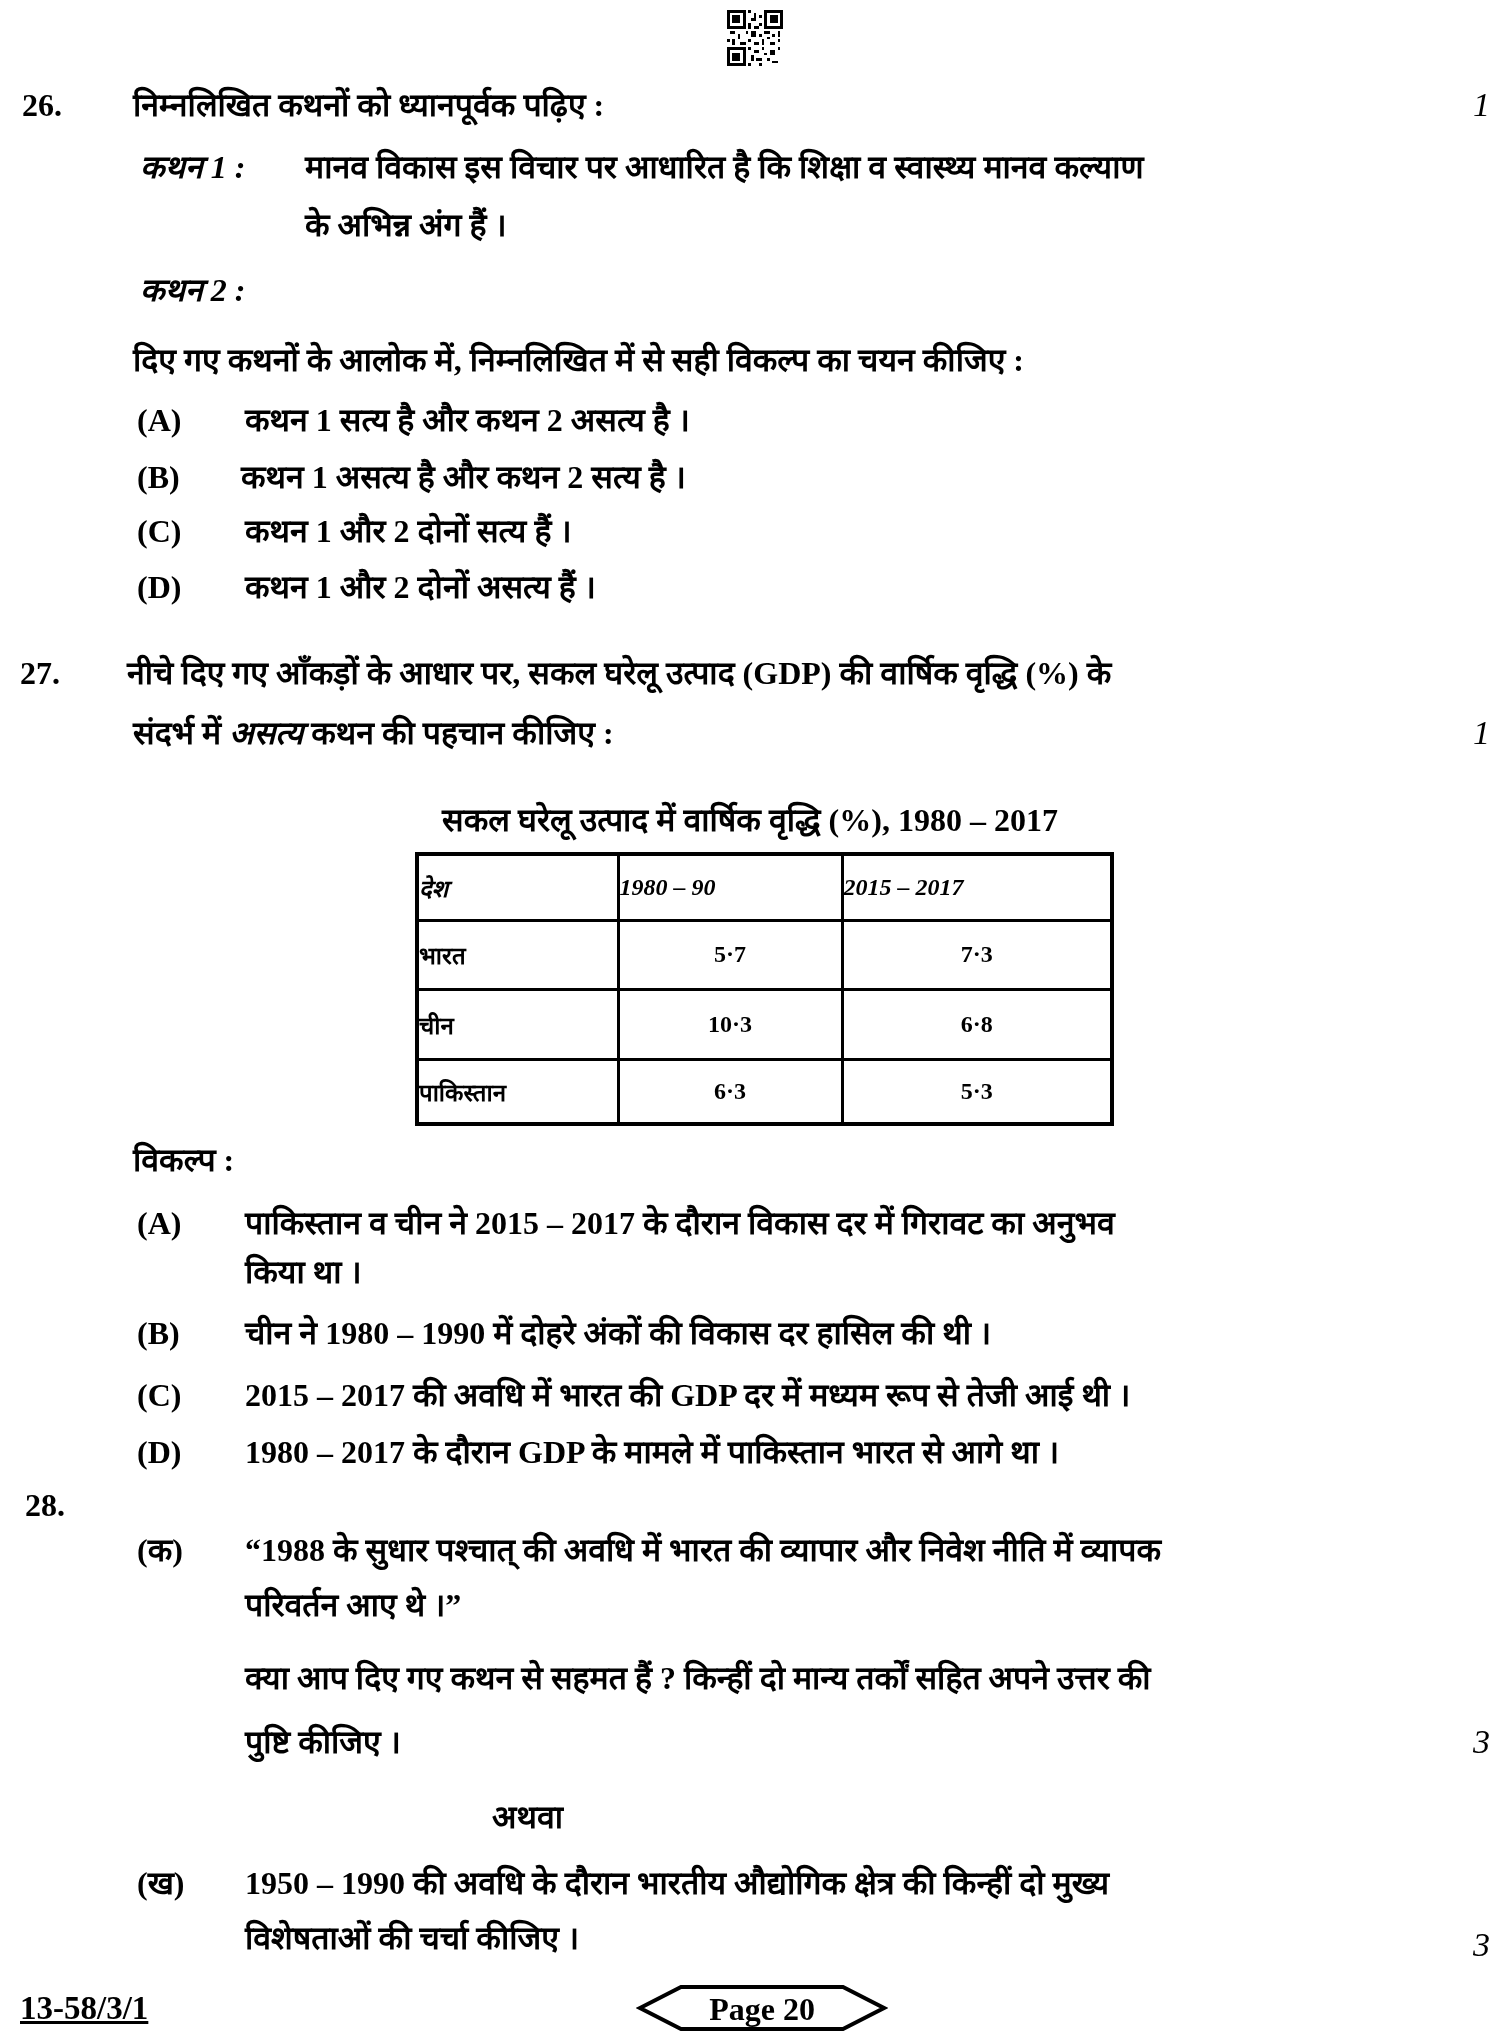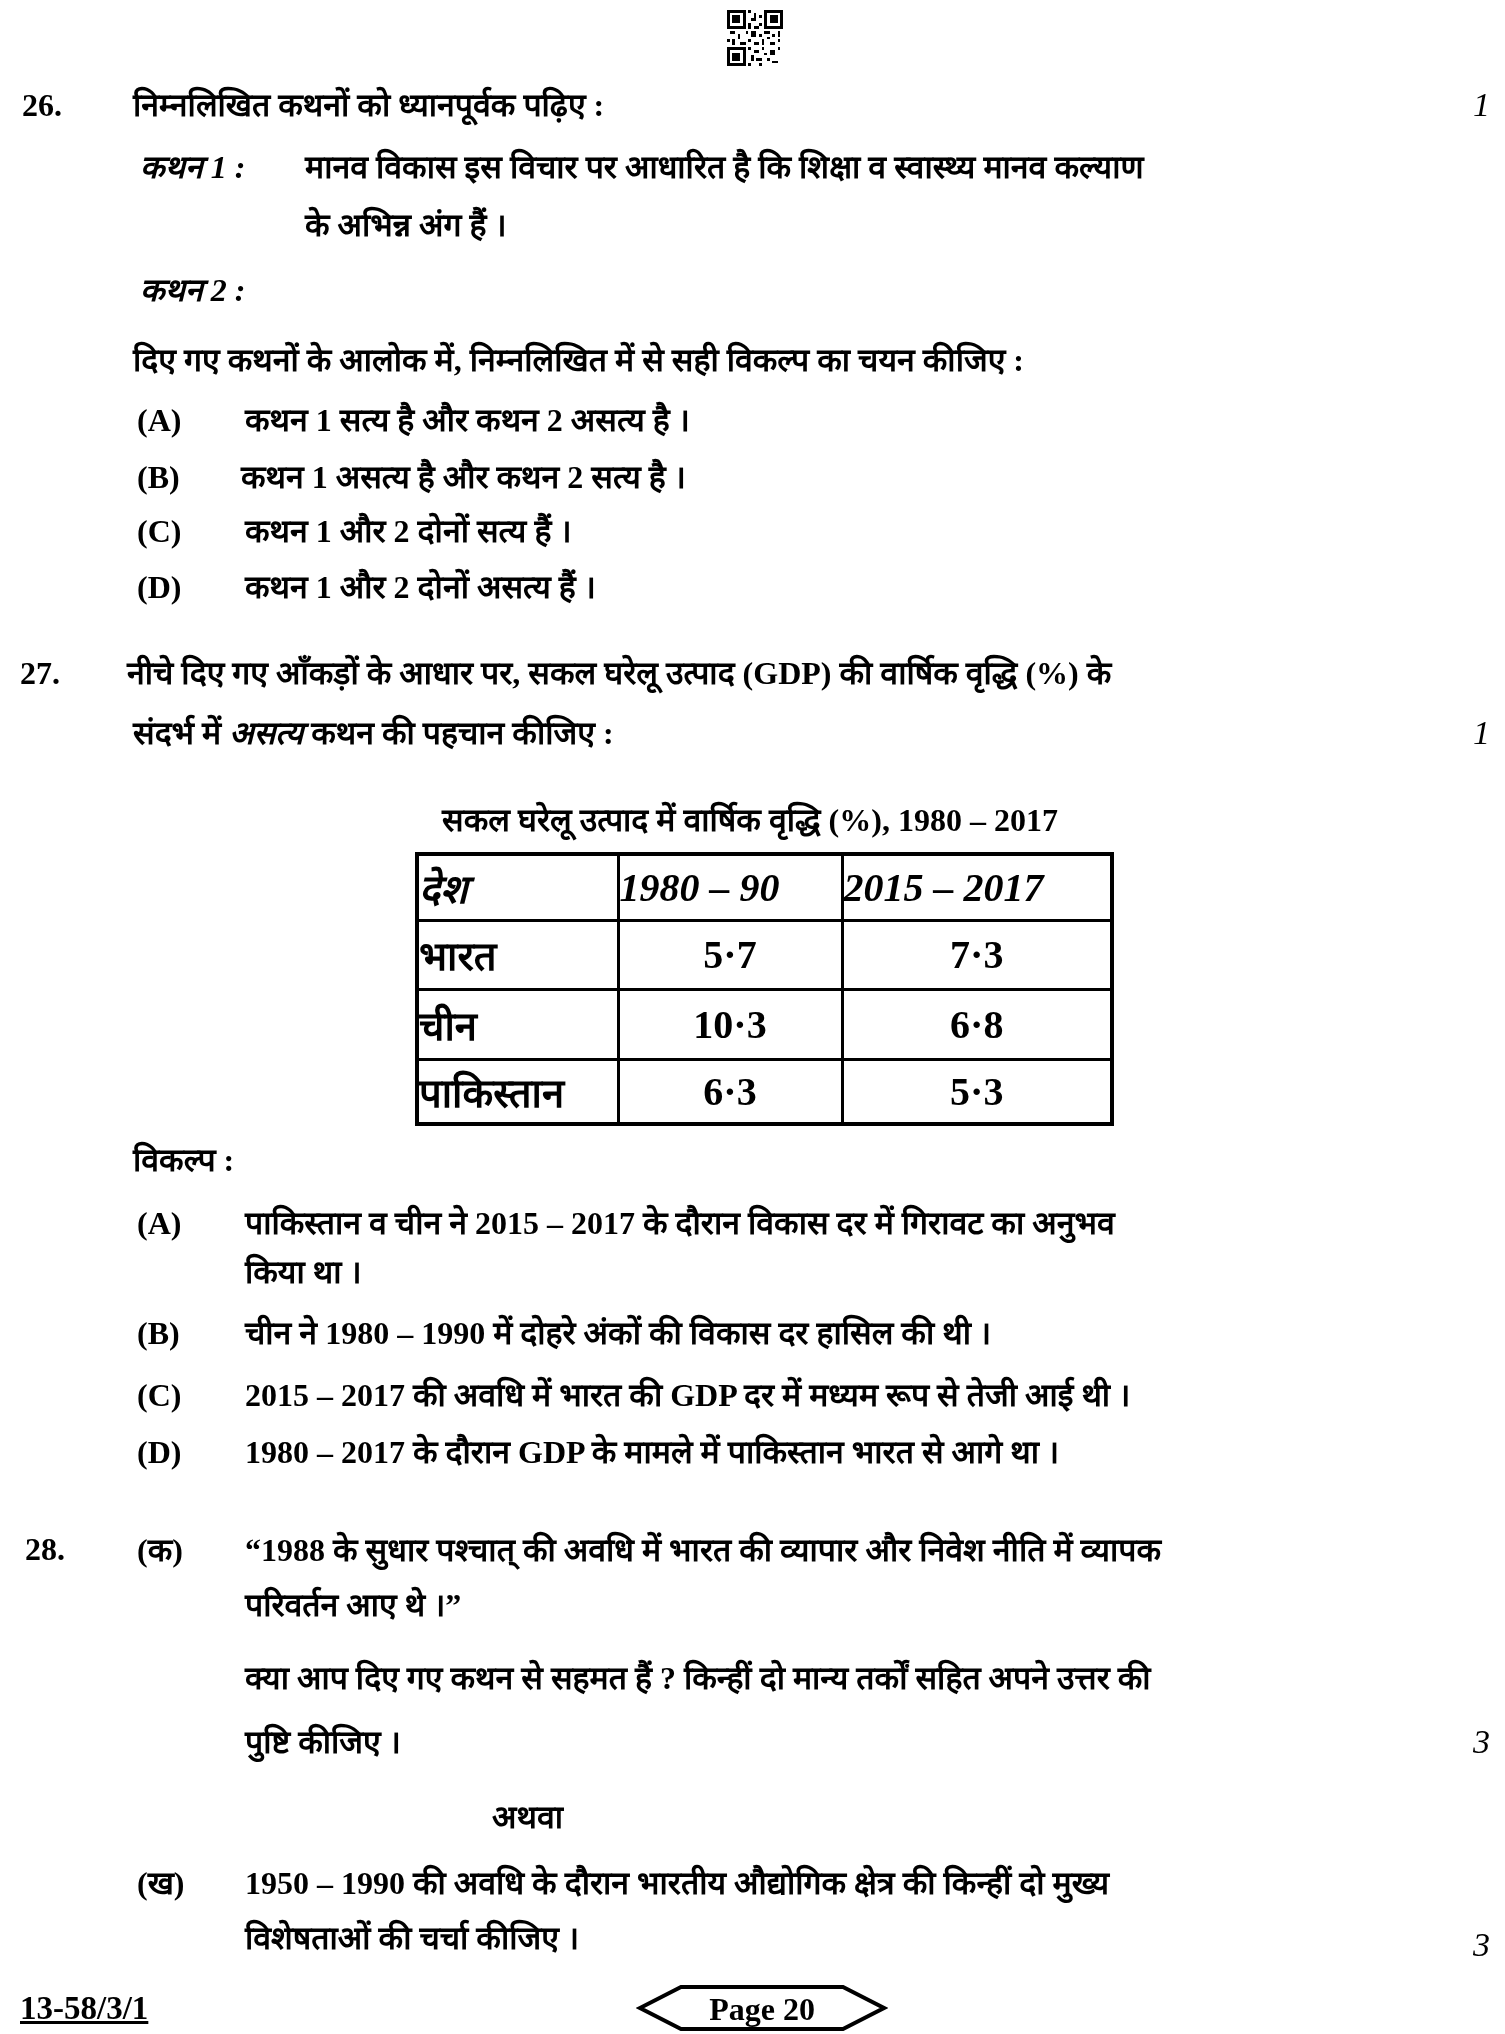--- a/index.html
+++ b/index.html
@@ -17,21 +17,21 @@
     position:absolute;left:1400px;width:90px;text-align:right;
     font-size:34px;font-style:italic;font-weight:normal;line-height:46px;
     white-space:nowrap;
   }
   .qr{position:absolute;left:725px;top:10px;width:60px;height:56px;}
   .gdp-table{
     position:absolute;left:415px;top:852px;width:695px;
     border-collapse:collapse;table-layout:fixed;border:4px solid #000;
   }
   .gdp-table th,.gdp-table td{
-    border:3px solid #000;font-size:40px;font-weight:bold;padding:0;
+    border:3px solid #000;font-size:24px;font-weight:bold;padding:0;
     vertical-align:middle;
   }
   .cell-left{text-align:left;padding-left:20px;}
   .hdr-country{font-style:italic;text-align:left;padding-left:20px;}
   .hdr-period{font-style:italic;text-align:left;}
   .cell-num{text-align:center;}
   .or-label{position:absolute;white-space:nowrap;font-size:32px;font-weight:bold;line-height:46px;}
   .paper-code{position:absolute;left:20px;top:1990px;font-size:33px;font-weight:bold;white-space:nowrap;text-decoration:underline;}
   .hex-svg{position:absolute;left:636px;top:1982px;width:252px;height:52px;}
   .hex-label{
@@ -158,21 +158,21 @@
   <div class="ln" style="left:137px;top:1200px">(A)</div>
   <div class="ln" style="left:245px;top:1200px">पाकिस्तान व चीन ने 2015 – 2017 के दौरान विकास दर में गिरावट का अनुभव</div>
   <div class="ln" style="left:245px;top:1249px">किया था ।</div>
   <div class="ln" style="left:137px;top:1310px">(B)</div>
   <div class="ln" style="left:245px;top:1310px">चीन ने 1980 – 1990 में दोहरे अंकों की विकास दर हासिल की थी ।</div>
   <div class="ln" style="left:137px;top:1372px">(C)</div>
   <div class="ln" style="left:245px;top:1372px">2015 – 2017 की अवधि में भारत की GDP दर में मध्यम रूप से तेजी आई थी ।</div>
   <div class="ln" style="left:137px;top:1429px">(D)</div>
   <div class="ln" style="left:245px;top:1429px">1980 – 2017 के दौरान GDP के मामले में पाकिस्तान भारत से आगे था ।</div>
 
-  <div class="ln" style="left:25px;top:1526px">28.</div>
+  <div class="ln" style="left:25px;top:1482px">28.</div>
   <div class="ln" style="left:137px;top:1527px">(क)</div>
   <div class="ln" style="left:245px;top:1527px">“1988 के सुधार पश्चात् की अवधि में भारत की व्यापार और निवेश नीति में व्यापक</div>
   <div class="ln" style="left:245px;top:1582px">परिवर्तन आए थे ।”</div>
   <div class="ln" style="left:245px;top:1655px">क्या आप दिए गए कथन से सहमत हैं ? किन्हीं दो मान्य तर्कों सहित अपने उत्तर की</div>
   <div class="ln" style="left:245px;top:1719px">पुष्टि कीजिए ।</div>
   <div class="mark" style="top:1719px">3</div>
 
   <div class="or-label" style="left:492px;top:1794px">अथवा</div>
 
   <div class="ln" style="left:137px;top:1860px">(ख)</div>

